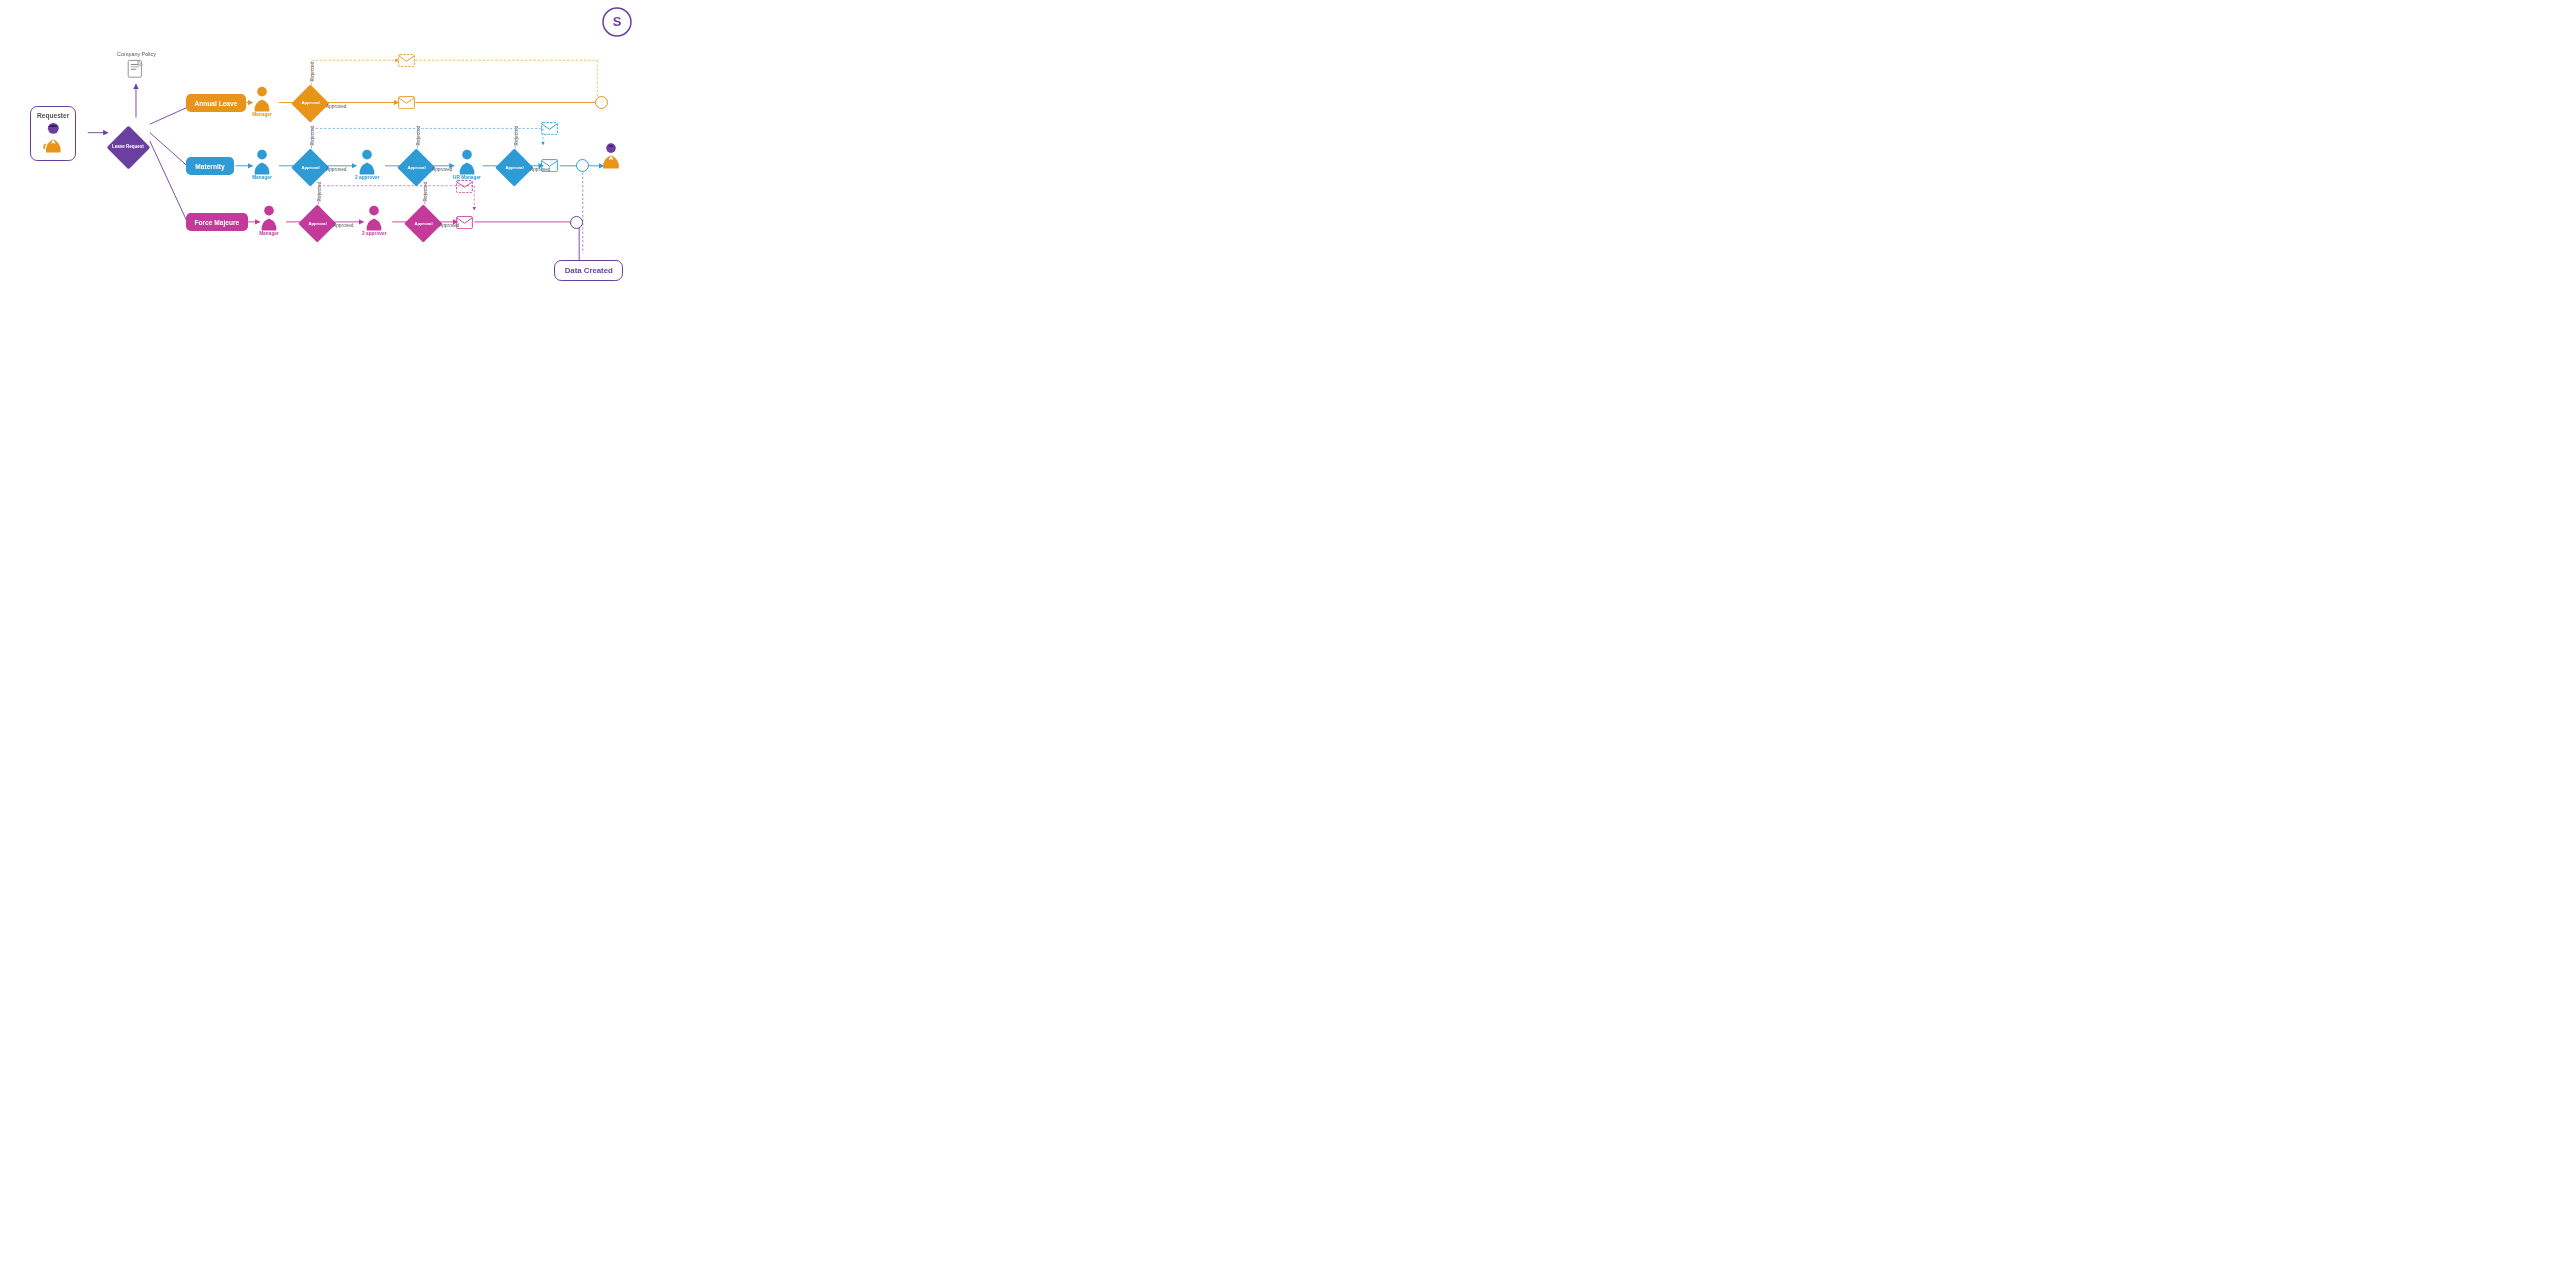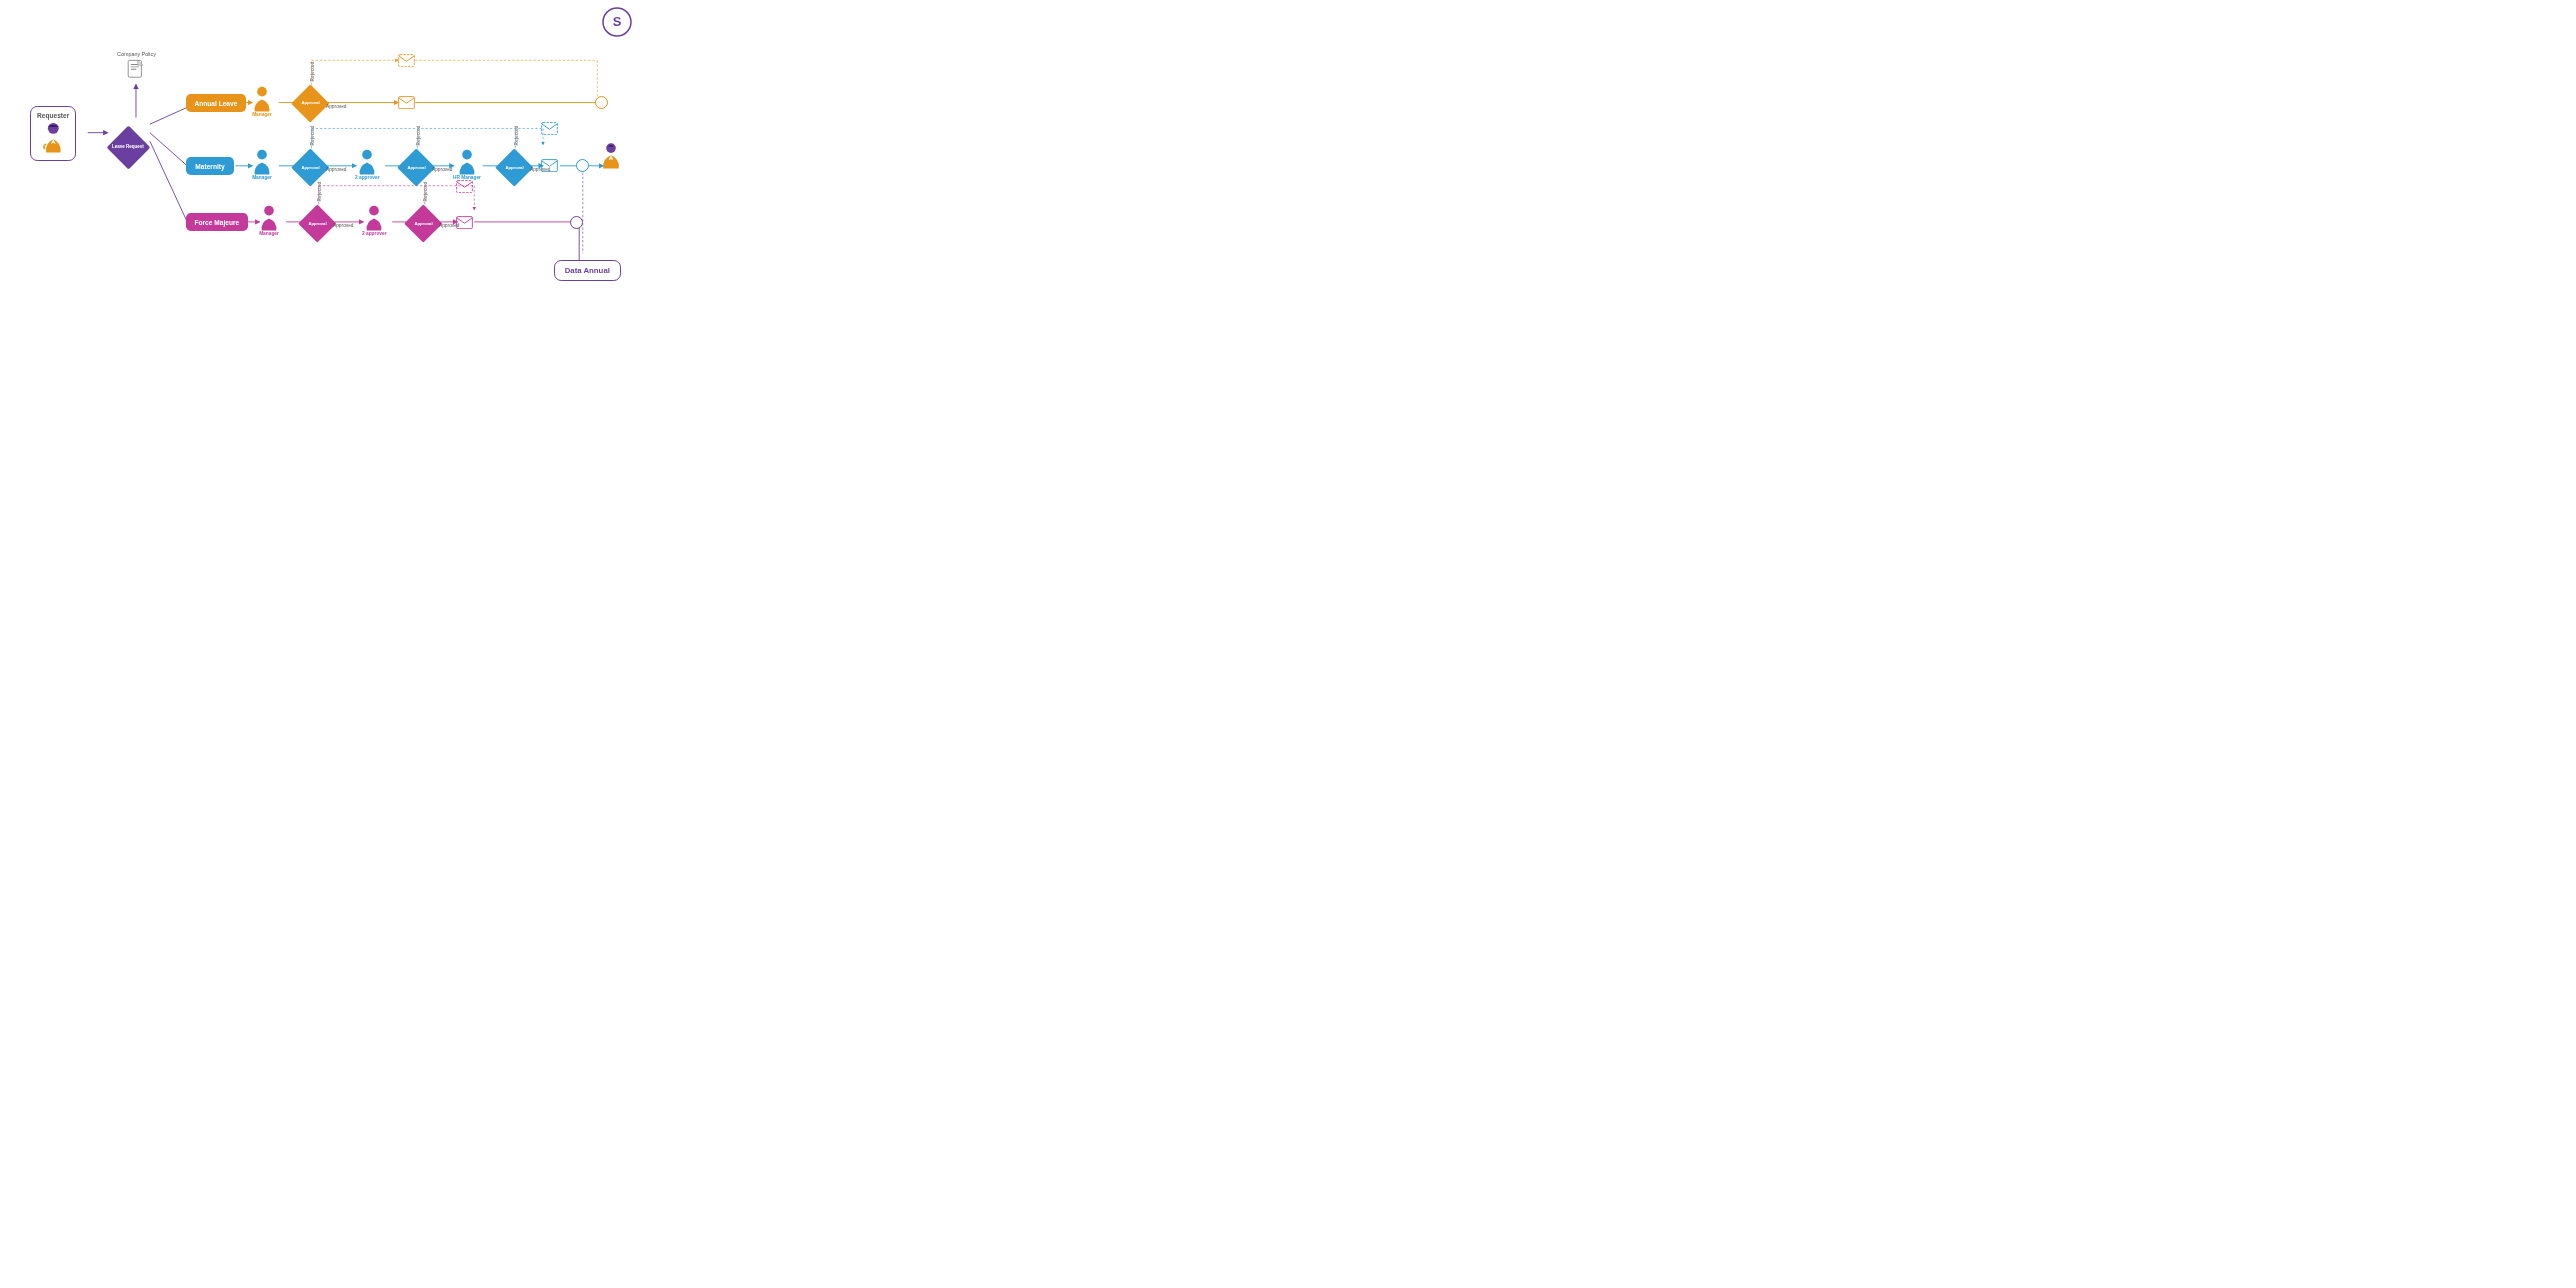--- a/index.html
+++ b/index.html
@@ -447,18 +447,18 @@
       <path d="M1,3 L14,12 L27,3" stroke="#c43a9b" stroke-width="1.5" fill="none"></path>
     </svg>
   </div>
 
   <div style="position:absolute; left:570px; top:216px;">
     <div class="circle-end circle-purple"></div>
   </div>
 
   <div style="position:absolute; left:554px; top:260px;">
     <div class="data-created-box">
-      <span>Data Annual</span>
+      <span>Data Created</span>
     </div>
   </div>
 
 </div>
 
 
 </body></html>

